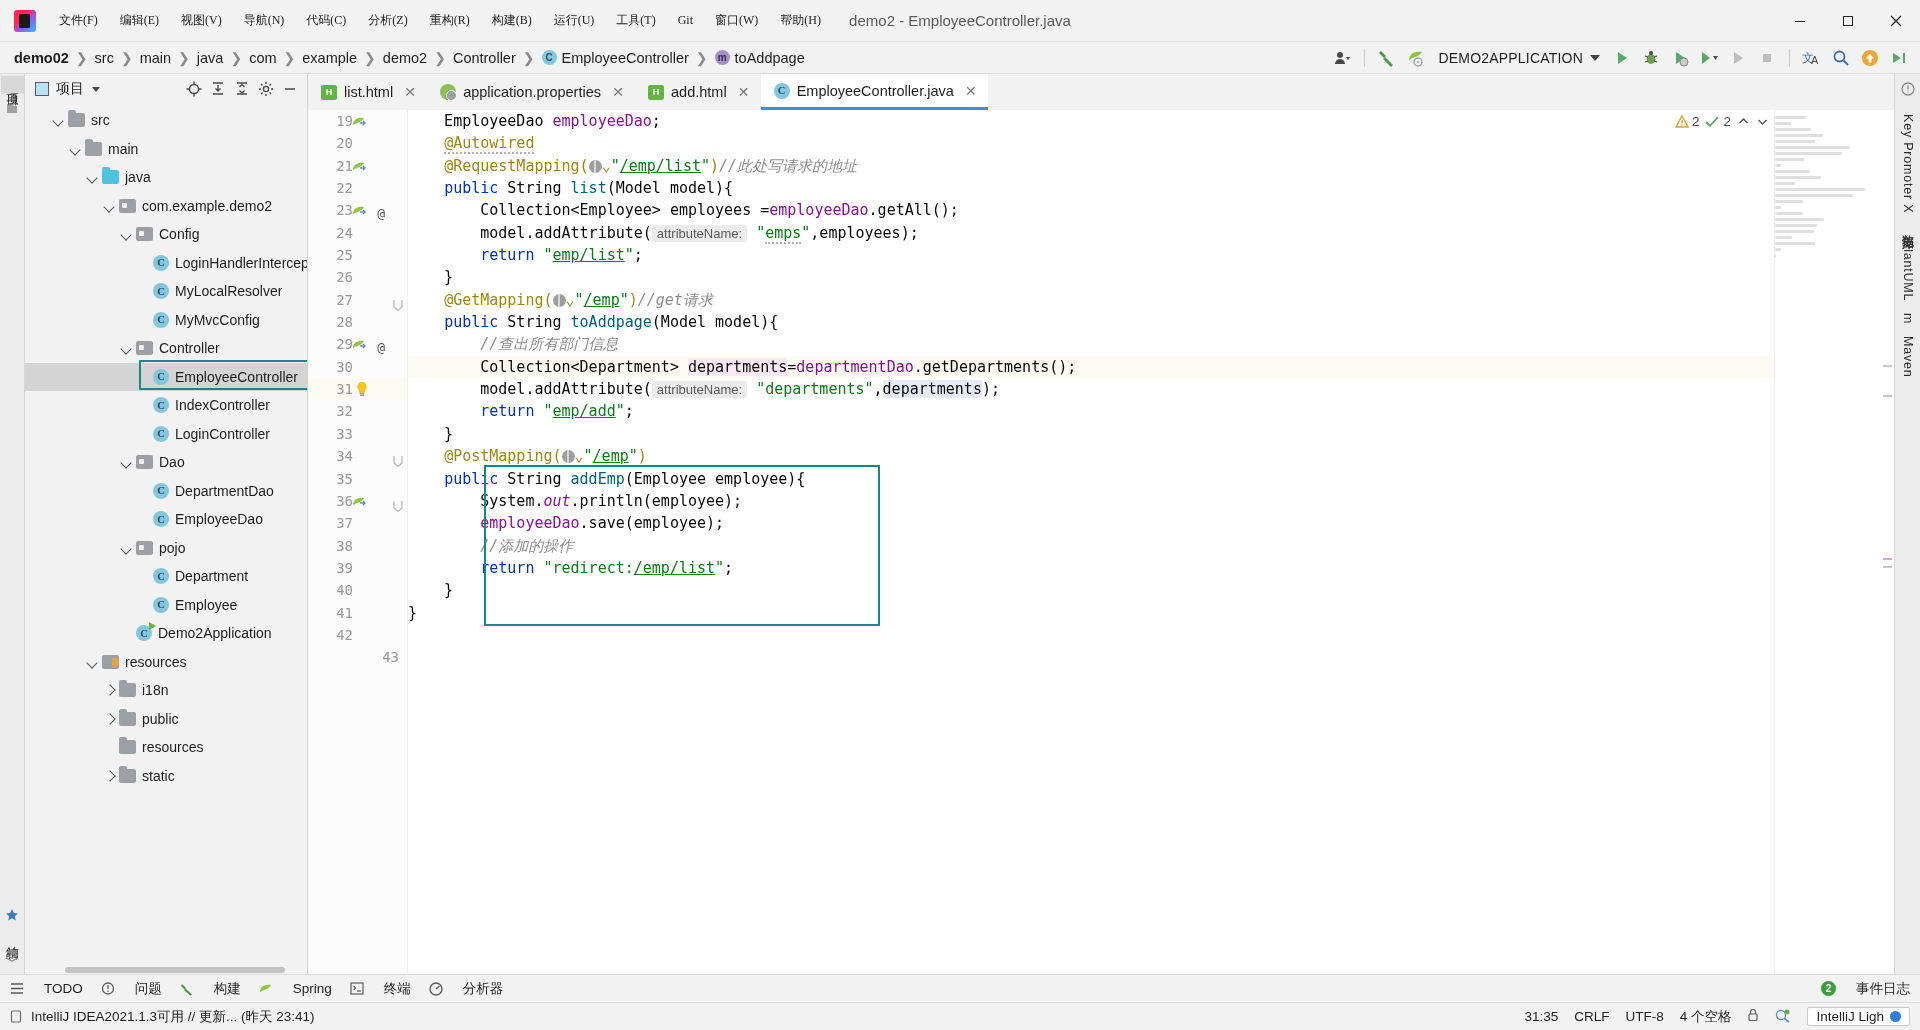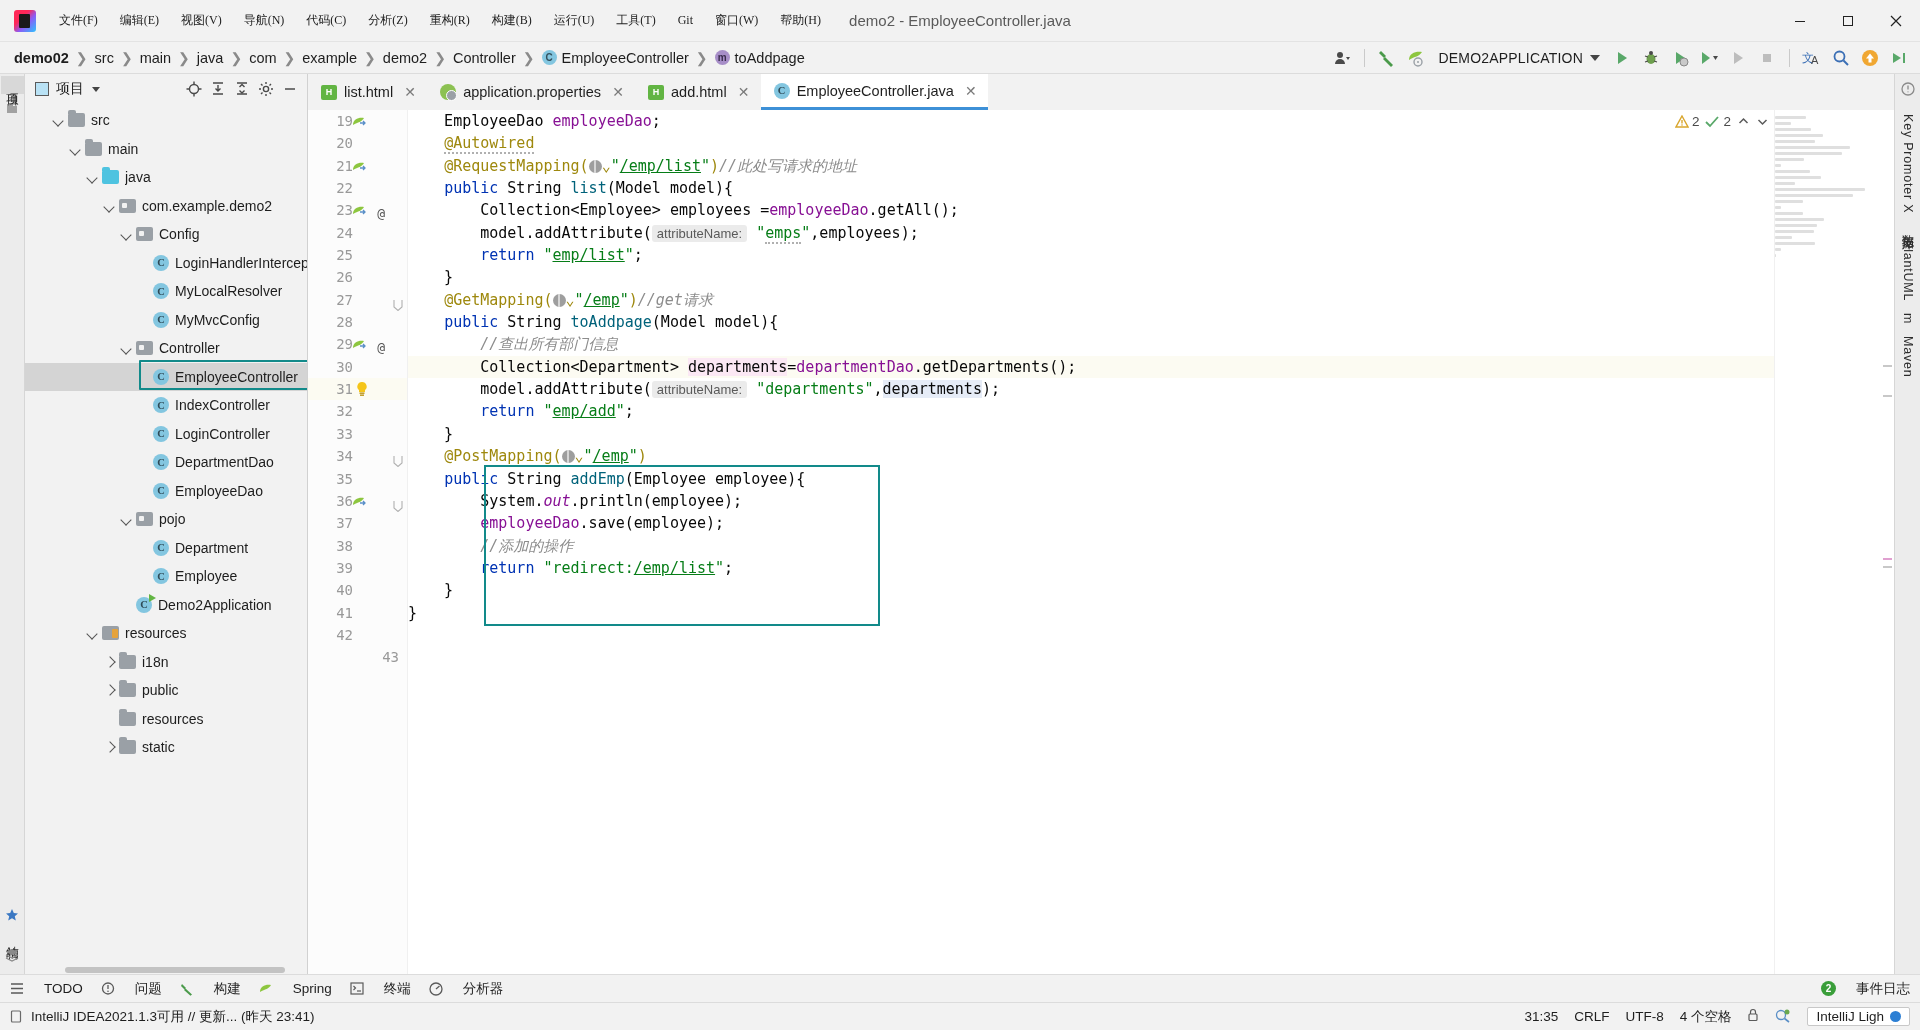--- a/index.html
+++ b/index.html
@@ -551,20 +551,25 @@
           <div class="sel-outline" style="left: 114px; top: 255.5px; right: -34px; height: 30px;"></div>
           <div class="trow" style="padding-left: 112px;">
             <span class="arrow"></span>
             <span class="cicon">C</span>
             <span class="tlabel">IndexController</span>
           </div>
           <div class="trow" style="padding-left: 112px;">
             <span class="arrow"></span>
             <span class="cicon">C</span>
             <span class="tlabel">LoginController</span>
+          </div>
+          <div class="trow" style="padding-left: 95px;">
+            <span class="arrow down"></span>
+            <span class="ficon pkg"></span>
+            <span class="tlabel">Dao</span>
           </div>
           <div class="trow" style="padding-left: 112px;">
             <span class="arrow"></span>
             <span class="cicon">C</span>
             <span class="tlabel">DepartmentDao</span>
           </div>
           <div class="trow" style="padding-left: 112px;">
             <span class="arrow"></span>
             <span class="cicon">C</span>
             <span class="tlabel">EmployeeDao</span>

